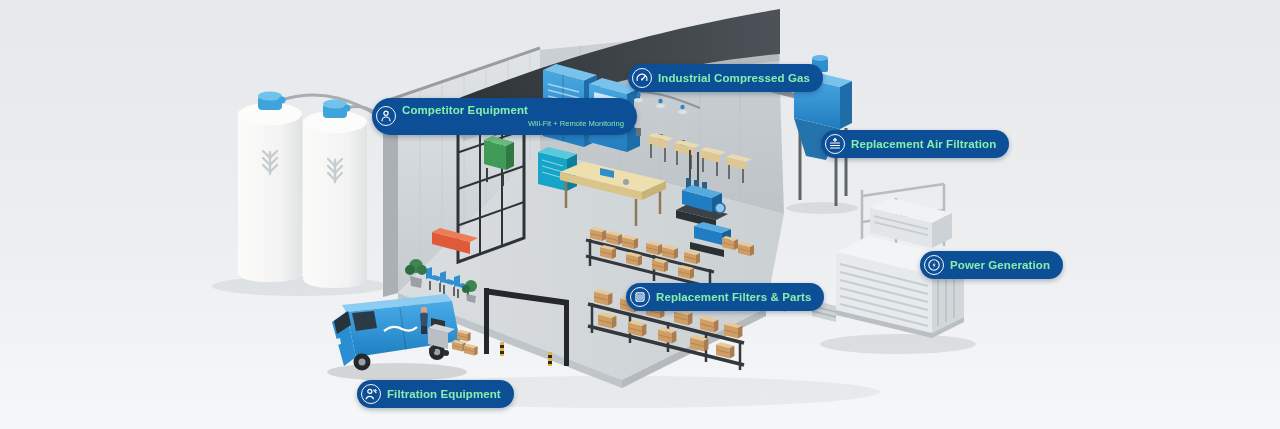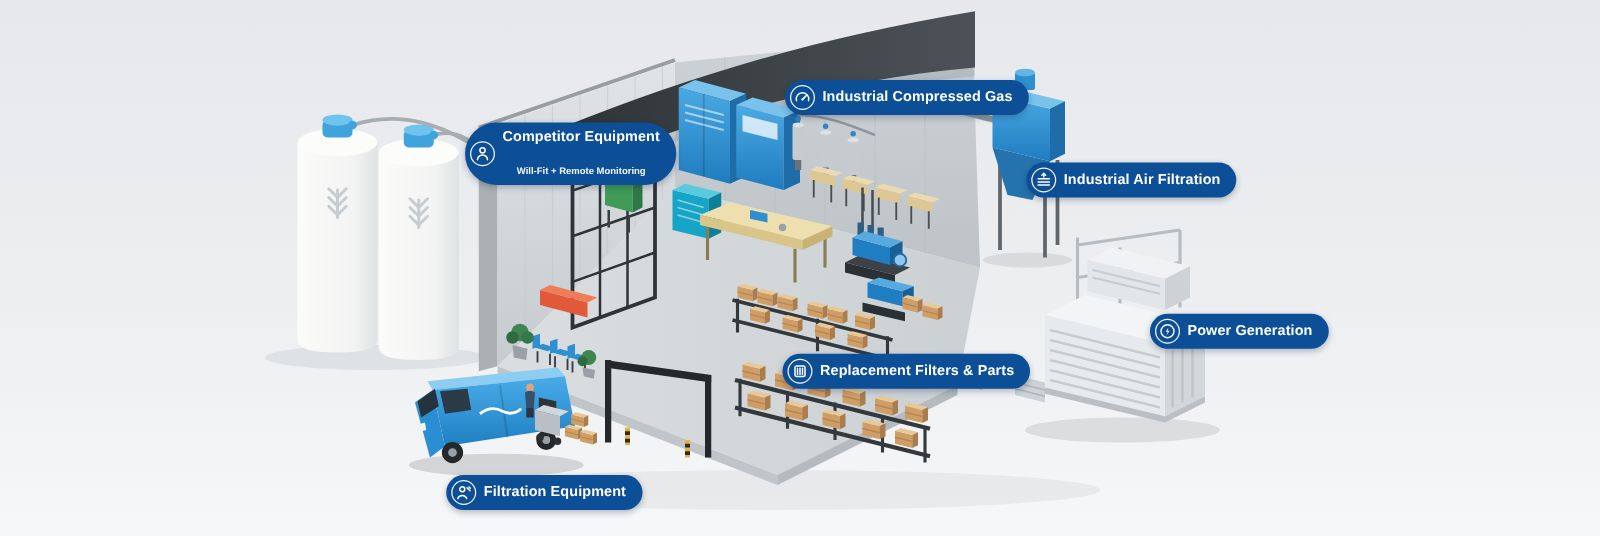--- a/index.html
+++ b/index.html
@@ -1,29 +1,29 @@
 <!DOCTYPE html>
 <html><head>
 <meta charset="utf-8">
 <style>
   html,body{margin:0;padding:0;background:#e9ebed;}
   .stage{position:relative;width:1280px;height:429px;overflow:hidden;
          font-family:"Liberation Sans",sans-serif;background:#e9ebed;}
   .scene{position:absolute;left:0;top:0;}
   .callouts{position:absolute;left:0;top:0;width:100%;height:100%;}
   .pill{position:absolute;display:flex;align-items:center;gap:6px;
-        background:#0d4f96;color:#ffffff;border-radius:999px;
+        background:#0d4f96;color:#86efac;border-radius:999px;
         padding:4px 13px 4px 4px;white-space:nowrap;cursor:pointer;
         box-shadow:0 2px 5px rgba(20,40,70,.30);}
   .pill-icon{width:18px;height:18px;border:1.2px solid rgba(255,255,255,.95);
         border-radius:50%;display:flex;align-items:center;justify-content:center;flex:0 0 auto;}
   .pill-icon svg{display:block;}
   .pill-label{font-size:11.5px;font-weight:bold;letter-spacing:.1px;}
-  .pill-text{display:flex;flex-direction:column;align-items:center;line-height:1.15;}
-  .pill-sublabel{font-size:7.6px;font-weight:bold;opacity:.95;margin-top:16px;}
+  .pill-text{display:flex;align-items:flex-start;line-height:1.15;}
+  .pill-sublabel{font-size:7.6px;font-weight:normal;opacity:.95;margin-top:16px;}
 </style>
 </head>
 <body>
 
 <div class="stage">
 
 <svg class="scene" width="1280" height="429" viewBox="0 0 1280 429">
   <defs>
     <linearGradient id="bgG" x1="0" y1="0" x2="0" y2="1">
       <stop offset="0" stop-color="#e6e8eb"></stop>
@@ -397,21 +397,21 @@
     </span>
   </div>
 
   <div class="pill" style="left:821px;top:130px">
     <span class="pill-icon">
       <svg width="14" height="14" viewBox="0 0 14 14" fill="none" stroke="#fff" stroke-width="1.2" stroke-linecap="round">
         <path d="M2.5,6 h9 M2.5,8.5 h9 M2.5,11 h9"></path>
             <path d="M7,4.5 V1.8 M5.5,3.2 L7,1.7 L8.5,3.2"></path>
       </svg>
     </span>
-    <span class="pill-label">Industrial Air Filtration</span>
+    <span class="pill-label">Replacement Air Filtration</span>
   </div>
 
 
   <div class="pill" style="left:920px;top:251px">
     <span class="pill-icon">
       <svg width="14" height="14" viewBox="0 0 14 14" fill="none" stroke="#fff" stroke-width="1.1" stroke-linecap="round">
         <circle cx="7" cy="7" r="5.2"></circle>
             <path d="M7.8,3.8 L5.6,7.4 H7.2 L6.2,10.4 L8.6,6.6 H7 Z" fill="#fff" stroke="none"></path>
       </svg>
     </span>

